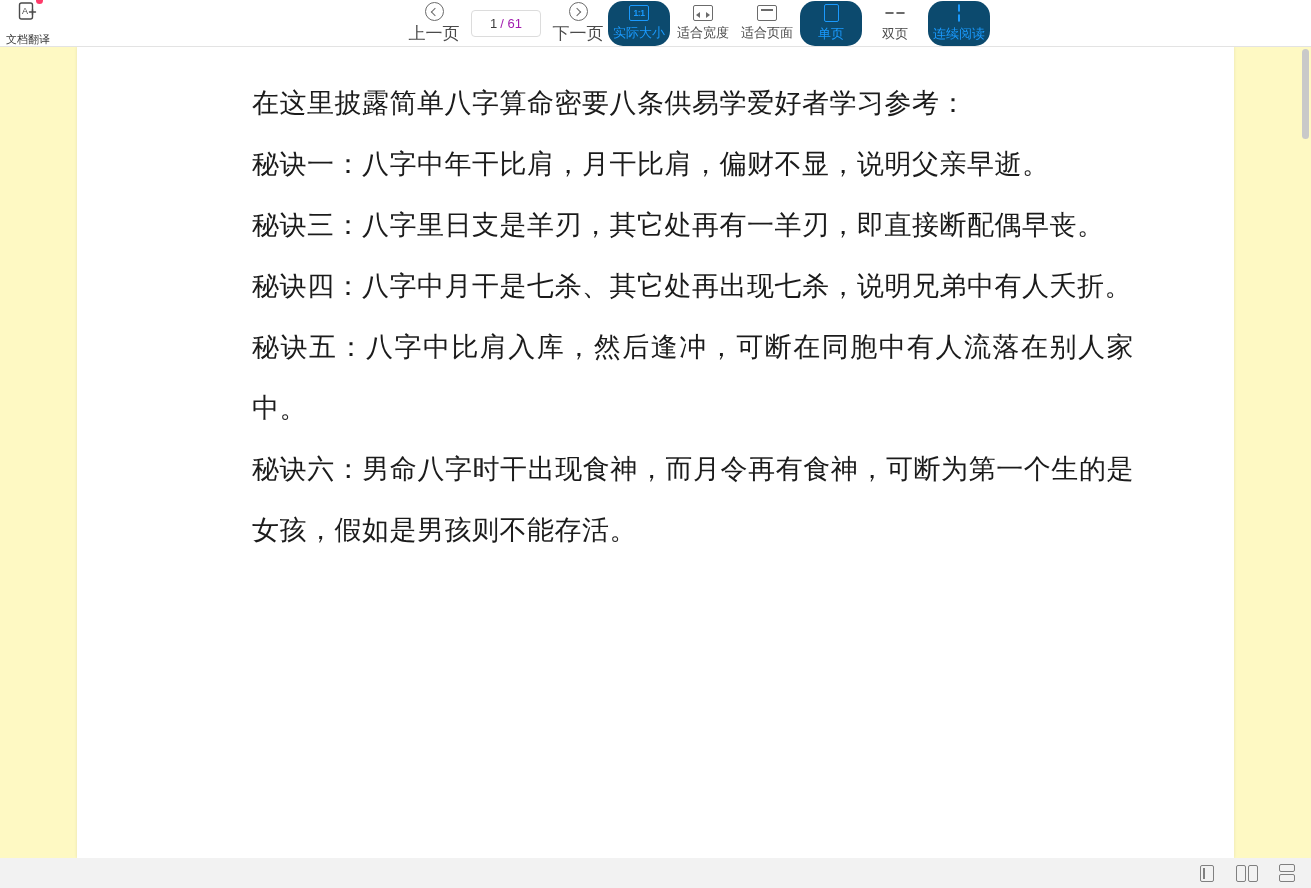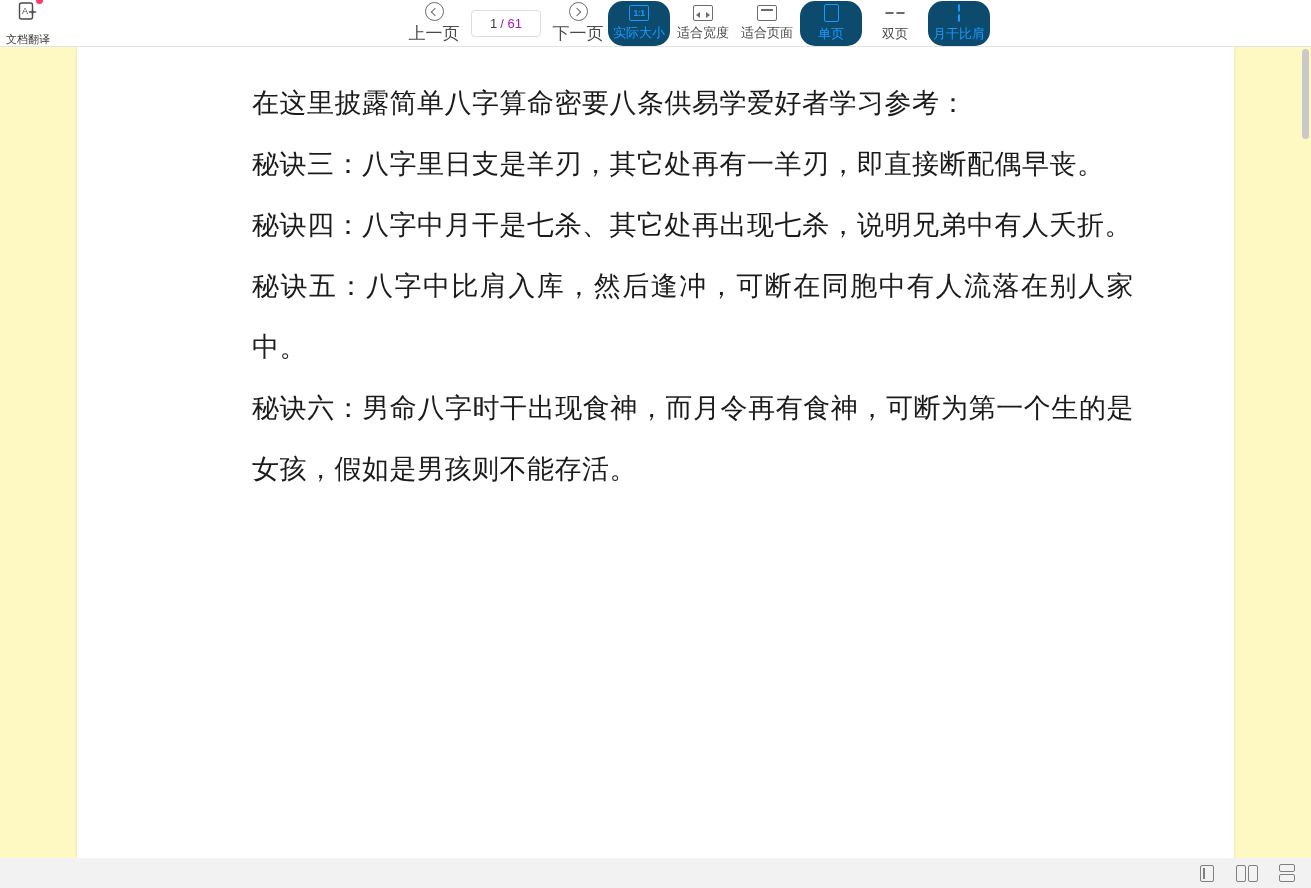--- a/index.html
+++ b/index.html
@@ -346,29 +346,30 @@
           <span></span>
         </div>
       <div class="lbl">双页</div>
     </div>
 
     <div class="tool-item active">
       <div class="glyph cont">
           <span></span>
           <span></span>
         </div>
-      <div class="lbl">月干比肩</div>
+      <div class="lbl">连续阅读</div>
     </div>
 
   </div>
 </div>
 
 <div class="doc-scroll">
   <div class="page">
     <p>在这里披露简单八字算命密要八条供易学爱好者学习参考：</p>
+    <p>秘诀一：八字中年干比肩，月干比肩，偏财不显，说明父亲早逝。</p>
     <p>秘诀三：八字里日支是羊刃，其它处再有一羊刃，即直接断配偶早丧。</p>
     <p>秘诀四：八字中月干是七杀、其它处再出现七杀，说明兄弟中有人夭折。</p>
     <p>秘诀五：八字中比肩入库，然后逢冲，可断在同胞中有人流落在别人家中。</p>
     <p>秘诀六：男命八字时干出现食神，而月令再有食神，可断为第一个生的是女孩，假如是男孩则不能存活。</p>
   </div>
 </div>
 
 <div class="scrollbar-track">
   <div class="scrollbar-thumb"></div>
 </div>

